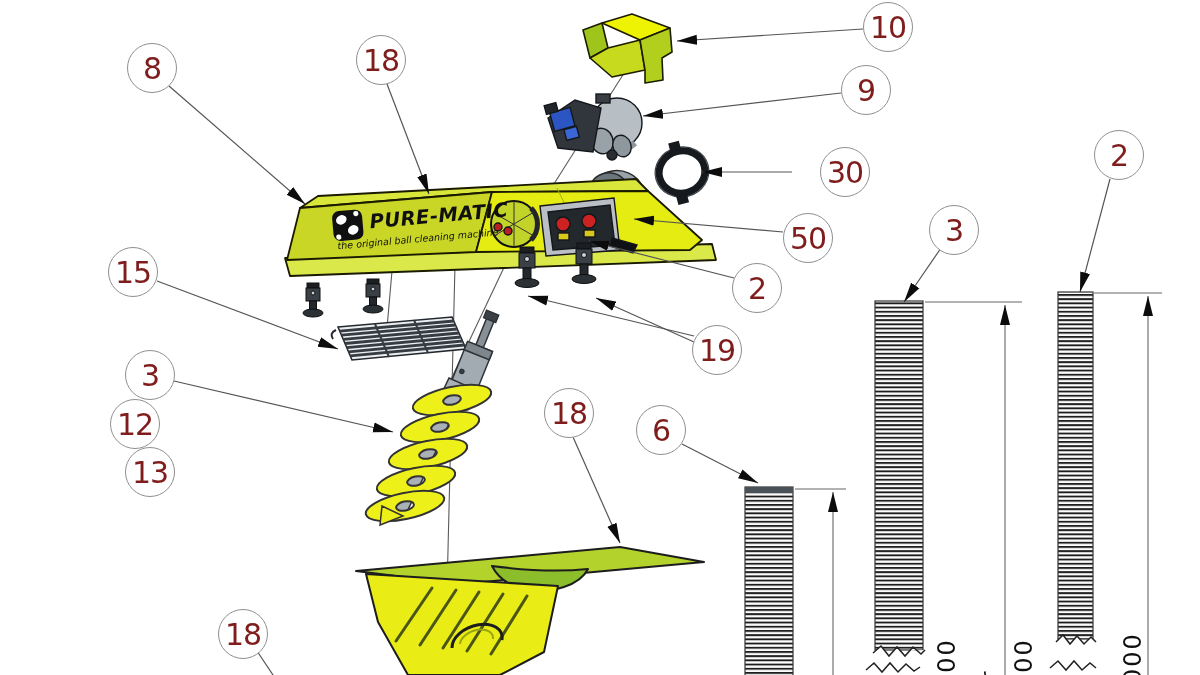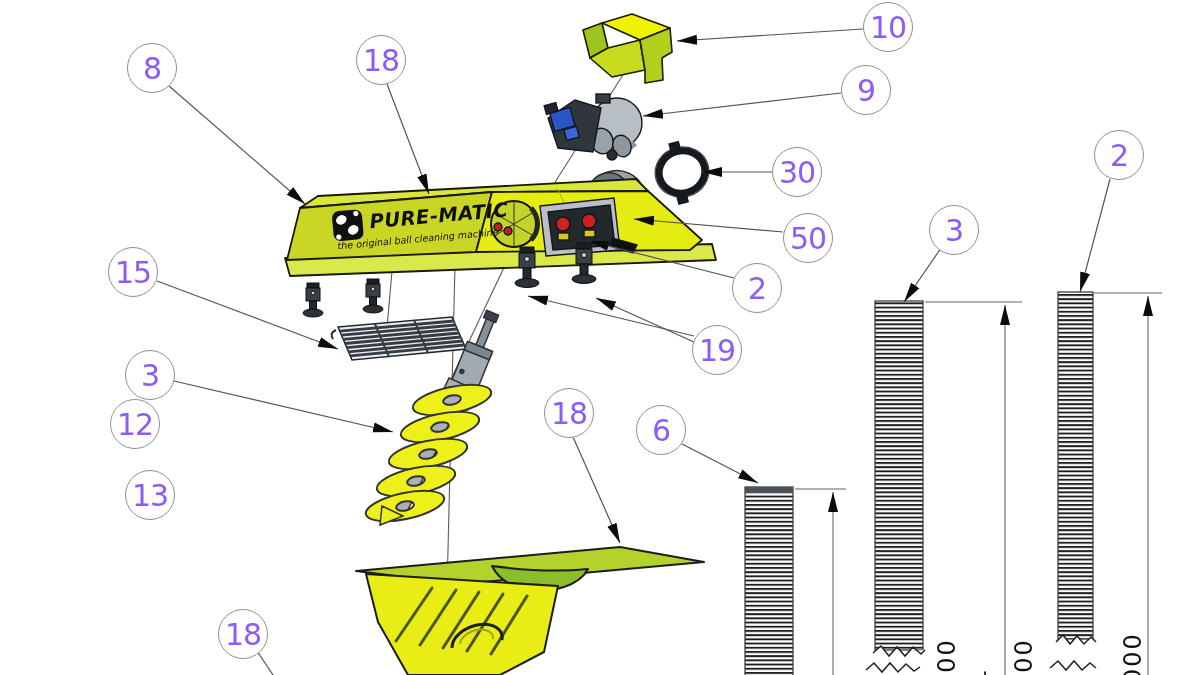--- a/index.html
+++ b/index.html
@@ -1,21 +1,21 @@
 <!DOCTYPE html>
 <html><head>
 <meta charset="utf-8">
 <style>
   html,body{margin:0;padding:0;background:#fff;}
   #stage{position:relative;width:1200px;height:675px;background:#ffffff;overflow:hidden;
          font-family:"DejaVu Sans",sans-serif;}
   #drawing{position:absolute;left:0;top:0;}
   .balloon{position:absolute;width:50px;height:50px;border:1.6px solid #8f8f8f;border-radius:50%;
            background:#fff;display:flex;align-items:center;justify-content:center;
-           font-size:30px;color:#8b5cf6;letter-spacing:-1px;
+           font-size:30px;color:#7f1d1d;letter-spacing:-1px;
            font-family:"DejaVu Sans",sans-serif;box-sizing:border-box;}
   .dimlabel{position:absolute;font-size:24px;color:#111;letter-spacing:2px;
             transform:rotate(-90deg);transform-origin:0 0;white-space:nowrap;
             font-family:"DejaVu Sans",sans-serif;}
 </style>
 </head>
 <body>
 
 <div id="stage">
 
@@ -241,28 +241,28 @@
     <line x1="257" y1="651" x2="277" y2="681"></line>
     <line x1="941" y1="248" x2="904" y2="302" marker-end="url(#arr)"></line>
     <line x1="1110" y1="179" x2="1080" y2="292" marker-end="url(#arr)"></line>
   </g>
 </svg>
 
 <div class="balloon" style="left:127px;top:43px">8</div>
 <div class="balloon" style="left:356px;top:35px">18</div>
 <div class="balloon" style="left:863px;top:2px">10</div>
 <div class="balloon" style="left:841px;top:65px">9</div>
-<div class="balloon" style="left:772px;top:147px">30</div>
+<div class="balloon" style="left:820px;top:147px">30</div>
 <div class="balloon" style="left:783px;top:213px">50</div>
 <div class="balloon" style="left:732px;top:263px">2</div>
 <div class="balloon" style="left:692px;top:325px">19</div>
 <div class="balloon" style="left:108px;top:247px">15</div>
 <div class="balloon" style="left:125px;top:350px">3</div>
 <div class="balloon" style="left:110px;top:399px">12</div>
-<div class="balloon" style="left:125px;top:470px">13</div>
+<div class="balloon" style="left:125px;top:447px">13</div>
 <div class="balloon" style="left:544px;top:388px">18</div>
 <div class="balloon" style="left:636px;top:405px">6</div>
 <div class="balloon" style="left:218px;top:609px">18</div>
 <div class="balloon" style="left:929px;top:205px">3</div>
 <div class="balloon" style="left:1094px;top:130px">2</div>
 
 <div class="dimlabel" style="left:933px;top:690px">000</div>
 <div class="dimlabel" style="left:976px;top:696px;font-size:22px">or</div>
 <div class="dimlabel" style="left:1010px;top:690px">000</div>
 <div class="dimlabel" style="left:1119px;top:684px">000</div>

